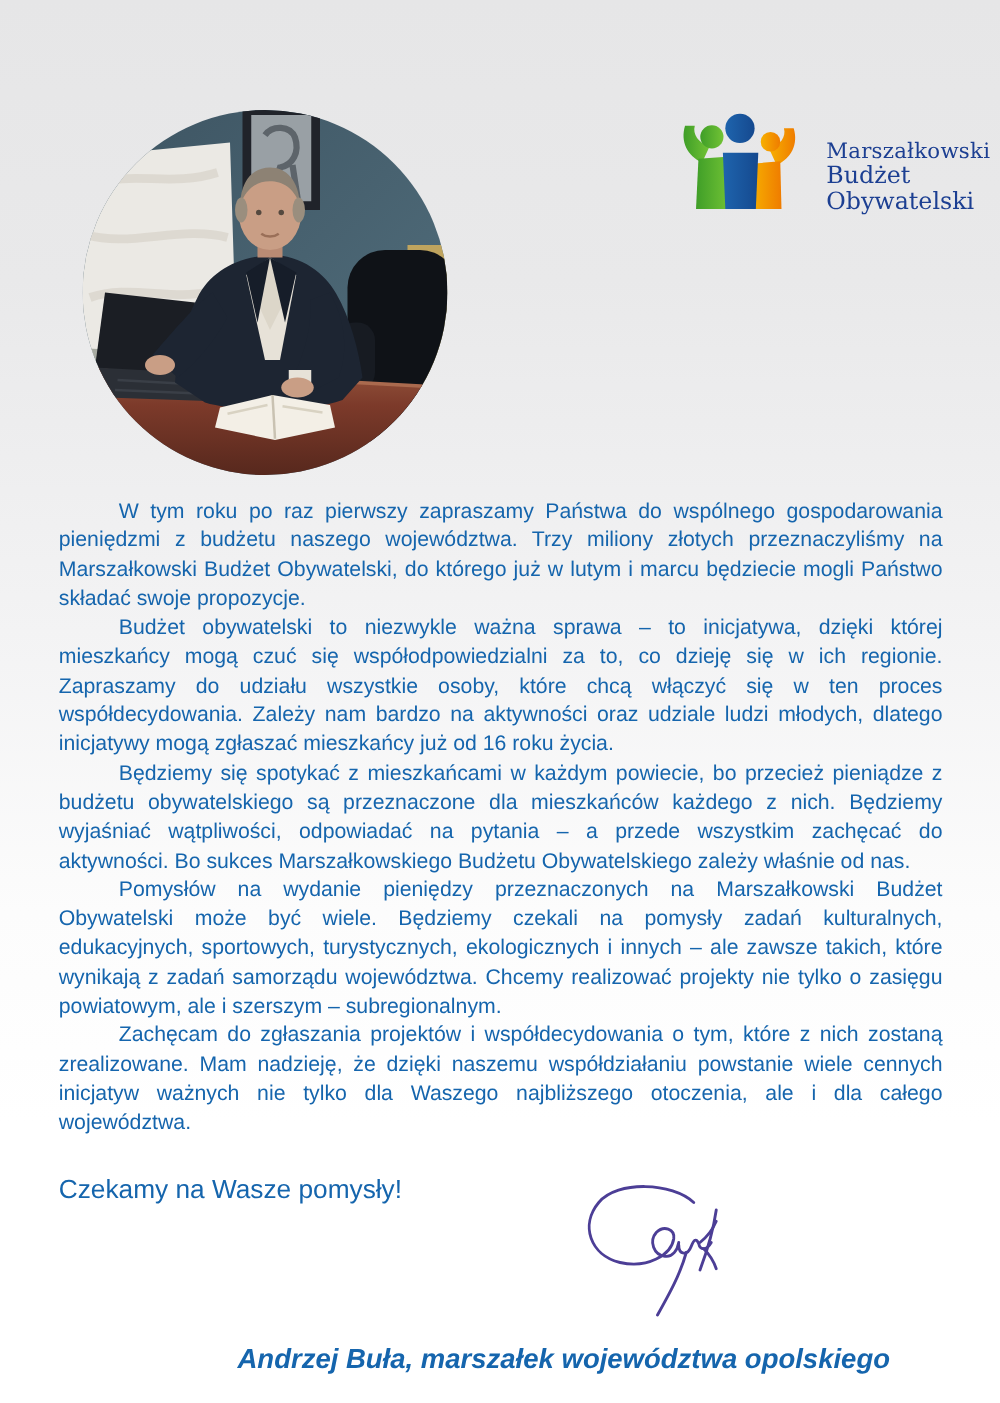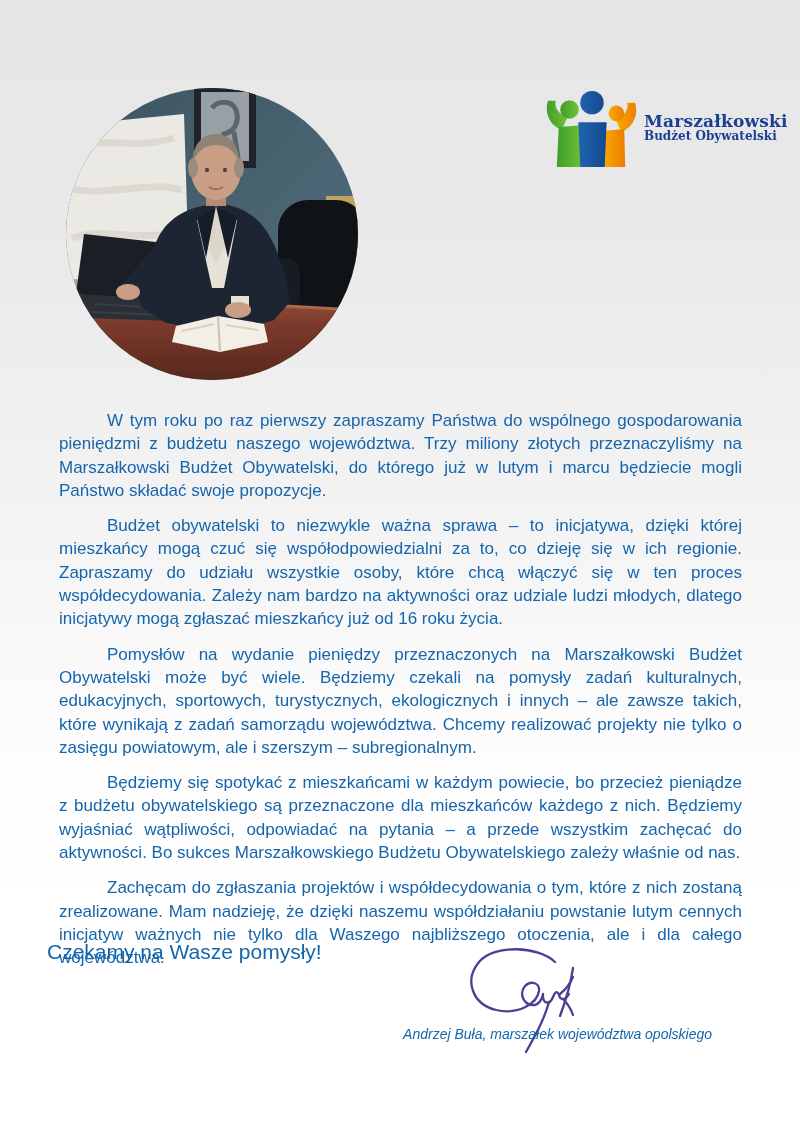--- a/index.html
+++ b/index.html
@@ -10,43 +10,43 @@
   }
   
   .photo-circle{
     position:absolute;left:66px;top:88px;width:292px;height:292px;border-radius:50%;
     overflow:hidden;
   }
   .photo-circle svg{display:block;}
   
   .logo{position:absolute;left:542px;top:88px;display:flex;align-items:flex-start;}
   .logo-figures{width:98px;height:84px;flex:0 0 auto;}
-  .logo-text{margin-left:4px;padding-top:24px;color:#1c3f92;font-family:"DejaVu Serif",serif;font-weight:bold;line-height:1.08;}
+  .logo-text{margin-left:21px;padding-top:24px;color:#1c3f92;font-family:"DejaVu Serif",serif;font-weight:normal;line-height:1.08;}
   .logo-title{font-size:17px;letter-spacing:0.2px;}
-  .logo-subtitle{font-size:12px;}
+  .logo-subtitle{font-size:19px;}
   
   .page-title{
     position:absolute;left:388px;top:166px;width:400px;
     font-family:"DejaVu Serif",serif;font-weight:bold;
     font-size:43px;line-height:47px;color:#1d4f9e;
     white-space:pre-line;letter-spacing:-0.5px;
   }
   
   .body-text{
     position:absolute;left:47px;top:397px;width:707px;
     color:#1565ad;font-size:17px;line-height:23.3px;text-align:justify;
   }
-  .body-text p{margin:12px;text-indent:48px;}
+  .body-text p{margin:0;text-indent:48px;}
   .closing-line{
     position:absolute;left:47px;top:940px;color:#1565ad;font-size:21px;
   }
   .signature{position:absolute;left:452px;top:944px;width:160px;height:114px;overflow:visible;}
   .attribution{
-    position:absolute;right:88px;top:1026px;
-    color:#1565ad;font-size:14px;font-weight:normal;font-style:italic;
+    position:absolute;right:88px;top:1074px;
+    color:#1565ad;font-size:22px;font-weight:bold;font-style:italic;
     z-index:2;
   }
 </style>
 </head>
 <body>
 
 <div class="page">
 
   <div class="photo-circle">
     <svg width="292" height="292" viewBox="0 0 292 292">
@@ -147,23 +147,23 @@
     <div class="logo-text">
       <div class="logo-title">Marszałkowski</div>
       <div class="logo-subtitle">Budżet Obywatelski</div>
     </div>
   </div>
 
 
   <div class="body-text">
     <p>W tym roku po raz pierwszy zapraszamy Państwa do wspólnego gospodarowania pieniędzmi z budżetu naszego województwa. Trzy miliony złotych przeznaczyliśmy na Marszałkowski Budżet Obywatelski, do którego już w lutym i marcu będziecie mogli Państwo składać swoje propozycje.</p>
     <p>Budżet obywatelski to niezwykle ważna sprawa – to inicjatywa, dzięki której mieszkańcy mogą czuć się współodpowiedzialni za to, co dzieję się w ich regionie. Zapraszamy do udziału wszystkie osoby, które chcą włączyć się w ten proces współdecydowania. Zależy nam bardzo na aktywności oraz udziale ludzi młodych, dlatego inicjatywy mogą zgłaszać mieszkańcy już od 16 roku życia.</p>
+    <p>Będziemy się spotykać z mieszkańcami w każdym powiecie, bo przecież pieniądze z budżetu obywatelskiego są przeznaczone dla mieszkańców każdego z nich. Będziemy wyjaśniać wątpliwości, odpowiadać na pytania – a przede wszystkim zachęcać do aktywności. Bo sukces Marszałkowskiego Budżetu Obywatelskiego zależy właśnie od nas.</p>
     <p>Pomysłów na wydanie pieniędzy przeznaczonych na Marszałkowski Budżet Obywatelski może być wiele. Będziemy czekali na pomysły zadań kulturalnych, edukacyjnych, sportowych, turystycznych, ekologicznych i innych – ale zawsze takich, które wynikają z zadań samorządu województwa. Chcemy realizować projekty nie tylko o zasięgu powiatowym, ale i szerszym – subregionalnym.</p>
-    <p>Będziemy się spotykać z mieszkańcami w każdym powiecie, bo przecież pieniądze z budżetu obywatelskiego są przeznaczone dla mieszkańców każdego z nich. Będziemy wyjaśniać wątpliwości, odpowiadać na pytania – a przede wszystkim zachęcać do aktywności. Bo sukces Marszałkowskiego Budżetu Obywatelskiego zależy właśnie od nas.</p>
-    <p>Zachęcam do zgłaszania projektów i współdecydowania o tym, które z nich zostaną zrealizowane. Mam nadzieję, że dzięki naszemu współdziałaniu powstanie lutym cennych inicjatyw ważnych nie tylko dla Waszego najbliższego otoczenia, ale i dla całego województwa.</p>
+    <p>Zachęcam do zgłaszania projektów i współdecydowania o tym, które z nich zostaną zrealizowane. Mam nadzieję, że dzięki naszemu współdziałaniu powstanie wiele cennych inicjatyw ważnych nie tylko dla Waszego najbliższego otoczenia, ale i dla całego województwa.</p>
   </div>
 
   <div class="closing-line">Czekamy na Wasze pomysły!</div>
 
   <svg class="signature" viewBox="0 0 160 114">
     <g stroke="#4c3e96" stroke-width="2.3" fill="none" stroke-linecap="round">
       <path d="M103,18 C86,2 42,0 27,18 C12,36 20,60 44,66 C66,71 85,60 87,47 C88,39 79,36 73,42 C67,49 71,60 80,61 C86,62 90,56 91,50"></path>
       <path d="M91,52 C91,60 98,61 101,53 C103,48 105,46 107,51 C108,56 113,57 117,50"></path>
       <path d="M121,24 C119,38 114,56 108,72"></path>
       <path d="M108,50 C113,46 118,40 121,33"></path>

